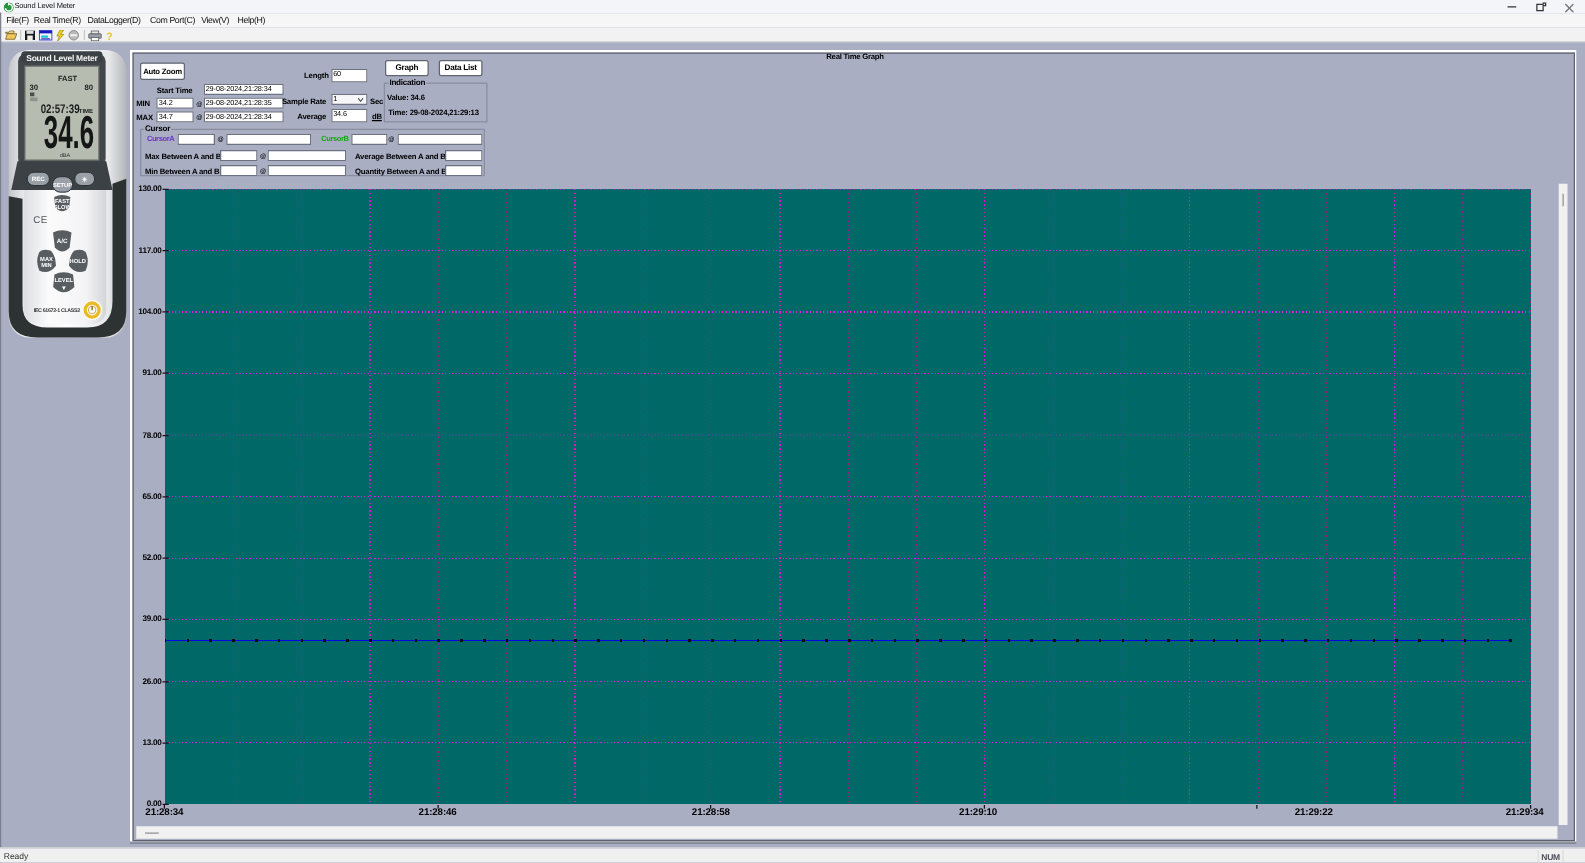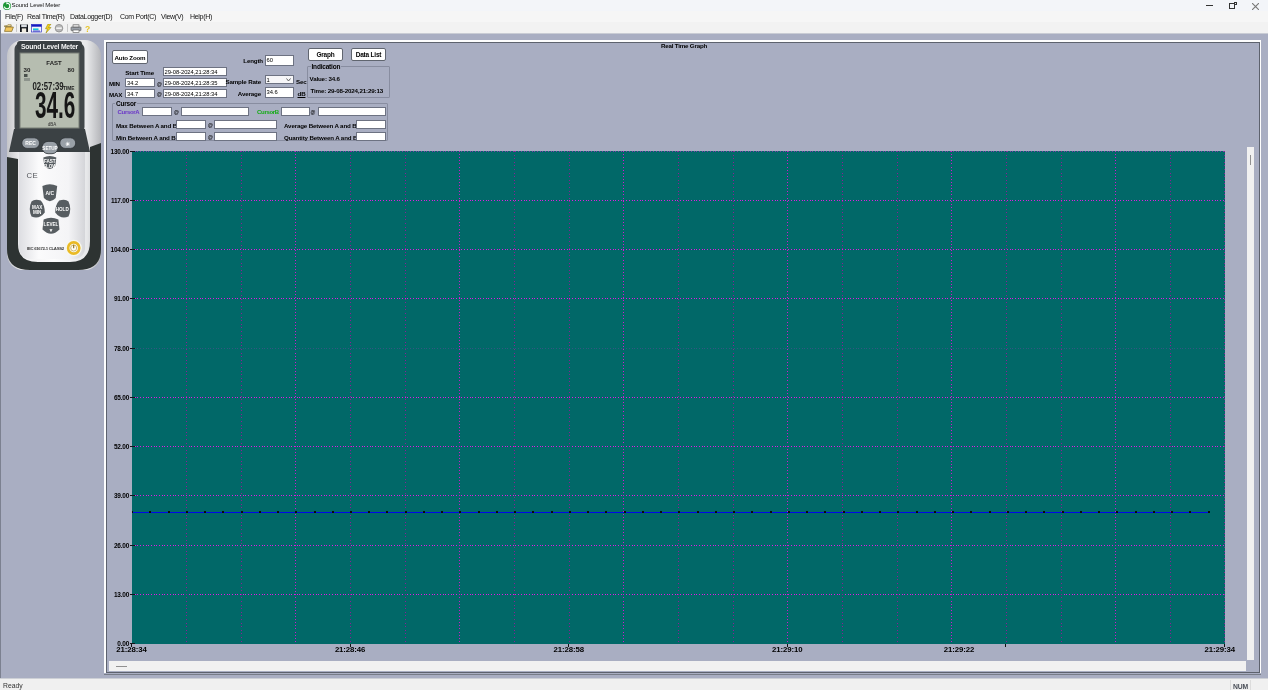--- a/index.html
+++ b/index.html
@@ -276,23 +276,23 @@
 <div style="position:absolute;right:1138.8px;top:590.8px;font:bold 6.5px/7px 'Liberation Sans',sans-serif;letter-spacing:-0.2px">13.00</div>
 <div style="position:absolute;left:129.5px;top:593.8px;width:5px;height:1.2px;background:#15151a"></div>
 <div style="position:absolute;right:1138.8px;top:640.0px;font:bold 6.5px/7px 'Liberation Sans',sans-serif;letter-spacing:-0.2px">0.00</div>
 <div style="position:absolute;left:129.5px;top:643.0px;width:5px;height:1.2px;background:#15151a"></div>
 <div style="position:absolute;left:111.5px;top:645.5px;width:40px;text-align:center;font:bold 7.8px/8px 'Liberation Sans',sans-serif;letter-spacing:-0.1px">21:28:34</div>
 <div style="position:absolute;left:131.0px;top:643.5px;width:1px;height:3px;background:#101010"></div>
 <div style="position:absolute;left:330.1px;top:645.5px;width:40px;text-align:center;font:bold 7.8px/8px 'Liberation Sans',sans-serif;letter-spacing:-0.1px">21:28:46</div>
 <div style="position:absolute;left:349.6px;top:643.5px;width:1px;height:3px;background:#101010"></div>
 <div style="position:absolute;left:548.7px;top:645.5px;width:40px;text-align:center;font:bold 7.8px/8px 'Liberation Sans',sans-serif;letter-spacing:-0.1px">21:28:58</div>
 <div style="position:absolute;left:568.2px;top:643.5px;width:1px;height:3px;background:#101010"></div>
-<div style="position:absolute;left:767.3px;top:645.5px;width:40px;text-align:center;font:bold 7.8px/8px 'Liberation Sans',sans-serif;letter-spacing:-0.1px">21:29:10</div>
+<div style="position:absolute;left:767.3px;top:645.5px;width:40px;font:bold 7.8px/8px 'Liberation Sans',sans-serif;letter-spacing:-0.1px">21:29:10</div>
 <div style="position:absolute;left:786.8px;top:643.5px;width:1px;height:3px;background:#101010"></div>
-<div style="position:absolute;left:939px;top:645.5px;width:40px;text-align:center;font:bold 7.8px/8px 'Liberation Sans',sans-serif;letter-spacing:-0.1px">21:29:22</div>
+<div style="position:absolute;left:1031px;top:645.5px;width:40px;text-align:center;font:bold 7.8px/8px 'Liberation Sans',sans-serif;letter-spacing:-0.1px">21:29:22</div>
 <div style="position:absolute;left:1005.4px;top:643.5px;width:1px;height:3px;background:#101010"></div>
 <div style="position:absolute;left:1204.5px;top:645.5px;width:40px;text-align:left;font:bold 7.8px/8px 'Liberation Sans',sans-serif;letter-spacing:-0.1px">21:29:34</div>
 <div style="position:absolute;left:1224.0px;top:643.5px;width:1px;height:3px;background:#101010"></div>
 <div class="abs" style="left:109px;top:661px;width:1137px;height:10px;background:#f1f1f1"></div>
 <div class="abs" style="left:116px;top:665.5px;width:11px;height:1.6px;background:#909090"></div>
 <div class="abs" style="left:1246.5px;top:147px;width:7.5px;height:513px;background:#f1f1f1"></div>
 <div class="abs" style="left:1249.5px;top:155px;width:1.6px;height:10px;background:#909090"></div>
 <div class="abs" style="left:0;top:10px;width:1px;height:680px;background:#7c8190"></div>
 <div class="abs" style="left:104px;top:674px;width:1157px;height:1px;background:#777c87"></div>
 <div class="abs" style="left:0;top:678px;width:1268px;height:12px;background:#f0f0f0;border-top:1px solid #cdd0d6">

